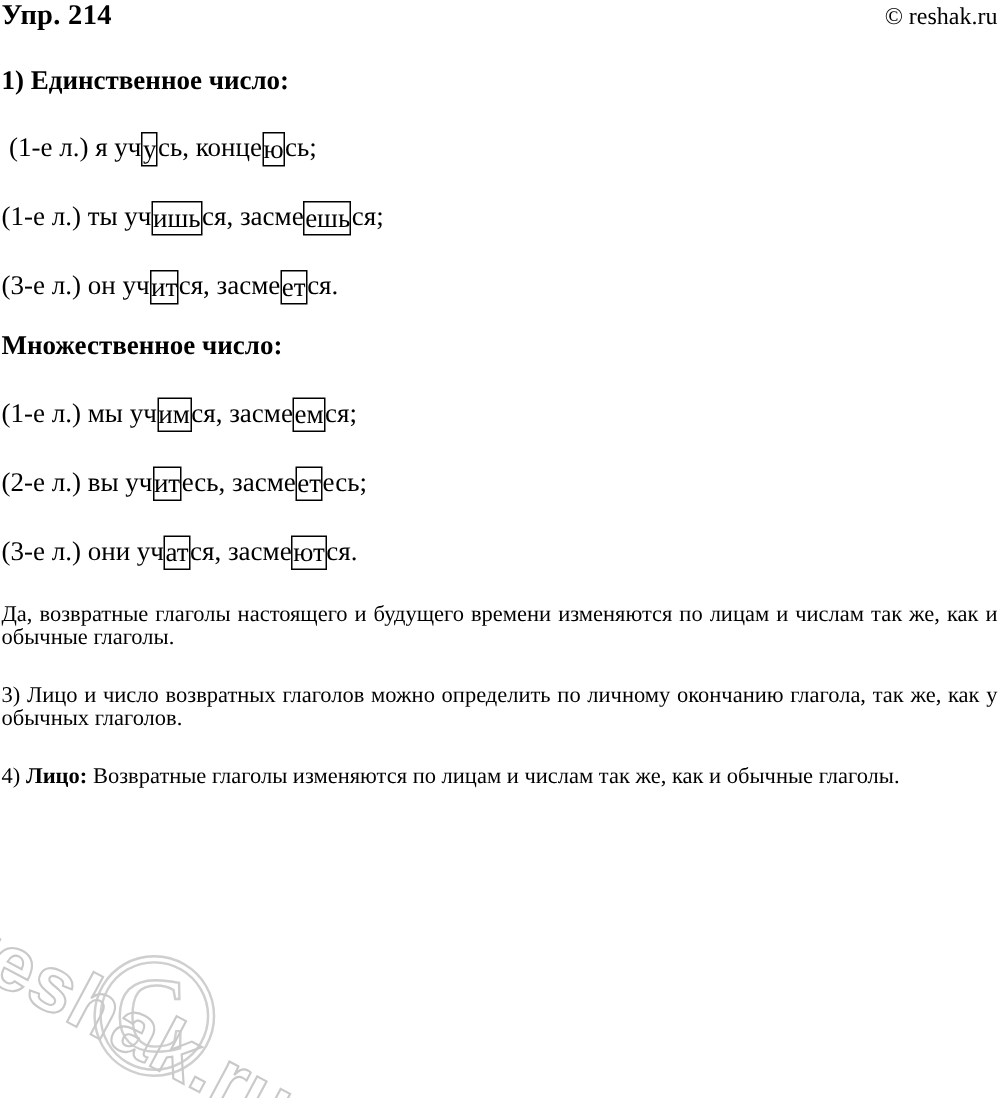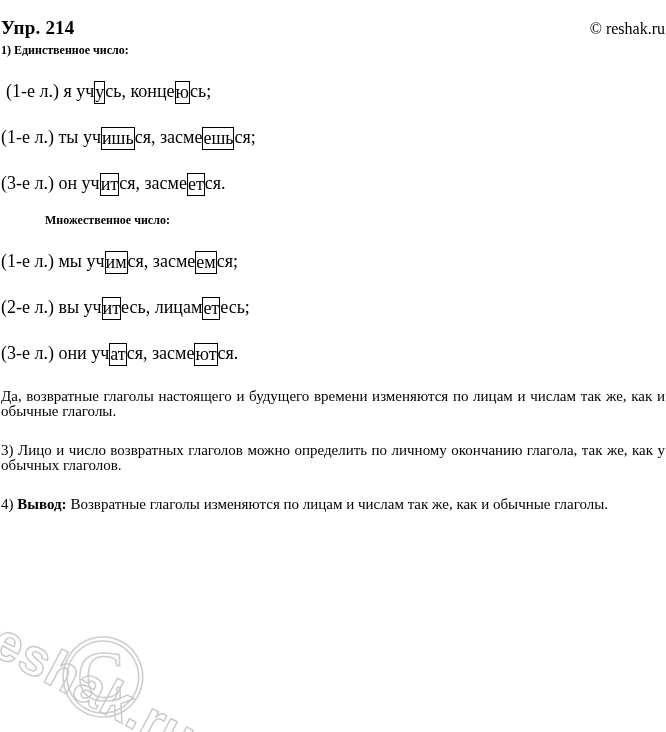--- a/index.html
+++ b/index.html
@@ -52,39 +52,39 @@
     z-index: 2;
     width: 666px;
     padding: 0 1px 0 1px;
   }
 
   .header-row {
     display: flex;
     align-items: baseline;
     justify-content: space-between;
     height: 24px;
-    padding-top: 17px;
+    padding-top: 0;
   }
   .ex-title {
     font-size: 19px;
     font-weight: 700;
     letter-spacing: 0.2px;
   }
   .copyright {
     font-size: 16px;
     white-space: nowrap;
   }
 
   .section-heading {
-    font-size: 12px;
+    font-size: 18px;
     font-weight: 700;
     margin-top: 20px;
     line-height: 1.1;
   }
-  .section-heading.plural { margin-top: 19px; margin-left: 44px; }
+  .section-heading.plural { margin-top: 19px; }
 
   .conj-line {
     font-size: 18px;
     line-height: 1.0;
     margin-top: 23px;
     white-space: nowrap;
   }
   .conj-line.first-person-sg { padding-left: 5px; }
 
   
@@ -143,33 +143,33 @@
     <span>(3-е л.) он уч</span><span class="bx">ит</span><span>ся, засме</span><span class="bx">ет</span><span>ся.</span>
   </div>
 
   <div class="section-heading plural">Множественное число:</div>
 
   <div class="conj-line">
     <span>(1-е л.) мы уч</span><span class="bx">им</span><span>ся, засме</span><span class="bx">ем</span><span>ся;</span>
   </div>
 
   <div class="conj-line">
-    <span>(2-е л.) вы уч</span><span class="bx">ит</span><span>есь, лицам</span><span class="bx">ет</span><span>есь;</span>
+    <span>(2-е л.) вы уч</span><span class="bx">ит</span><span>есь, засме</span><span class="bx">ет</span><span>есь;</span>
   </div>
 
   <div class="conj-line">
     <span>(3-е л.) они уч</span><span class="bx">ат</span><span>ся, засме</span><span class="bx">ют</span><span>ся.</span>
   </div>
 
   <div class="para para-block">
     <p>Да, возвратные глаголы настоящего и будущего времени изменяются по лицам и числам так же, как и обычные глаголы.</p>
   </div>
 
 
   <div class="para para-block">
     <p>3) Лицо и число возвратных глаголов можно определить по личному окончанию глагола, так же, как у обычных глаголов.</p>
   </div>
 
   <div class="para para-block">
-    <p><span>4) </span><b>Вывод:</b><span> Возвратные глаголы изменяются по лицам и числам так же, как и обычные глаголы.</span></p>
+    <p><span>4) </span><b>Лицо:</b><span> Возвратные глаголы изменяются по лицам и числам так же, как и обычные глаголы.</span></p>
   </div>
 
 </div>
 
 </body></html>

